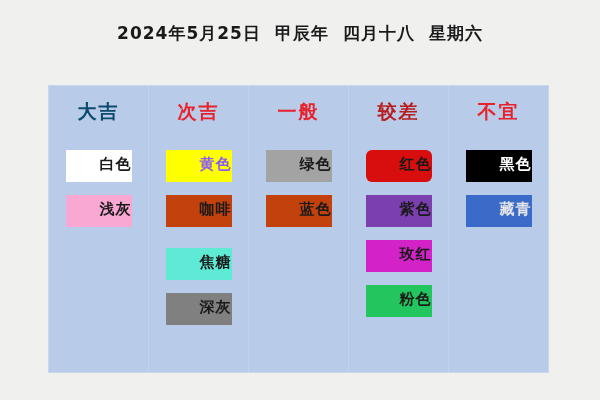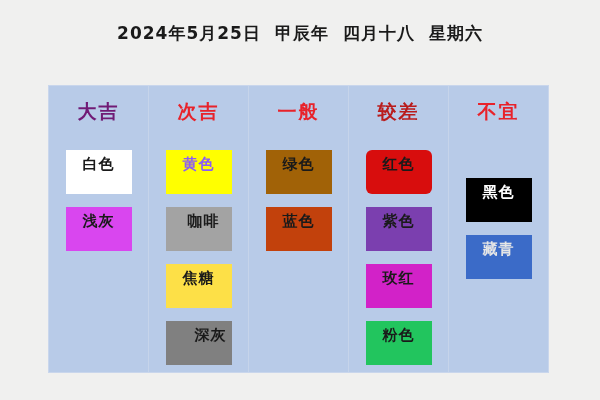--- a/index.html
+++ b/index.html
@@ -54,80 +54,79 @@
     flex: 1 1 0;
     box-sizing: border-box;
     display: flex;
     flex-direction: column;
     align-items: center;
     border-right: 1px solid #c6d4ea;
     padding-top: 16px;
   }
   .column:last-child {
     border-right: none;
-    gap: 28px;
   }
   .col-title {
     font-size: 19px;
     font-weight: bold;
     color: #e8222a;
     letter-spacing: 2px;
     line-height: 1;
     margin-bottom: 29px;
     white-space: nowrap;
   }
   .swatch-list {
     display: flex;
     flex-direction: column;
     align-items: center;
     gap: 13px;
     width: 100%;
   }
   .swatch {
     width: 66px;
-    height: 44px;
+    height: 32px;
     line-height: 28px;
-    text-align: center;
+    text-align: right;
     font-size: 15px;
     font-weight: bold;
     letter-spacing: 1px;
     box-sizing: border-box;
     white-space: nowrap;
   }
 </style>
 </head>
 <body style="background: rgb(240, 240, 239);">
 
 <div id="root">
 
   <div class="date-header">
     <span class="seg">2024年5月25日</span><span class="seg">甲辰年</span><span class="seg">四月十八</span><span class="seg">星期六</span>
   </div>
 
   <div class="panel" id="panel" style="background: rgb(184, 203, 232); border-color: rgb(201, 214, 236);">
       <div class="column" style="border-right-color: rgb(198, 212, 234);">
-        <div class="col-title" style="color: #701a75;">大吉</div>
+        <div class="col-title" style="color: #0c4a6e;">大吉</div>
         <div class="swatch-list">
           <div class="swatch" style="background: rgb(255, 255, 255); color: rgb(26, 26, 26);">白色</div>
-          <div class="swatch" style="background: #d946ef; color: rgb(26, 26, 26);">浅灰</div>
+          <div class="swatch" style="background: #f9a8d4; color: rgb(26, 26, 26);">浅灰</div>
         </div>
       </div>
       <div class="column" style="border-right-color: rgb(198, 212, 234);">
         <div class="col-title" style="color: rgb(232, 34, 42);">次吉</div>
         <div class="swatch-list">
           <div class="swatch" style="background: rgb(255, 255, 0); color: #8b5cf6;">黄色</div>
-          <div class="swatch" style="background: #a3a3a3; color: rgb(26, 26, 26); padding-left: 10px;">咖啡</div>
-          <div class="swatch" style="background: #fde047; color: rgb(26, 26, 26);">焦糖</div>
+          <div class="swatch" style="background: #c2410c; color: rgb(26, 26, 26); padding-left: 10px;">咖啡</div>
+          <div class="swatch" style="background: #5eead4; color: rgb(26, 26, 26); margin-top: 8px;">焦糖</div>
           <div class="swatch" style="background: rgb(128, 128, 128); color: rgb(26, 26, 26); padding-left: 24px;">深灰</div>
         </div>
       </div>
       <div class="column" style="border-right-color: rgb(198, 212, 234);">
         <div class="col-title" style="color: rgb(232, 34, 42);">一般</div>
         <div class="swatch-list">
-          <div class="swatch" style="background: #a16207; color: rgb(26, 26, 26);">绿色</div>
+          <div class="swatch" style="background: #a3a3a3; color: rgb(26, 26, 26);">绿色</div>
           <div class="swatch" style="background: #c2410c; color: rgb(26, 26, 26);">蓝色</div>
         </div>
       </div>
       <div class="column" style="border-right-color: rgb(198, 212, 234);">
         <div class="col-title" style="color: #b91c1c;">较差</div>
         <div class="swatch-list">
           <div class="swatch" style="background: rgb(216, 13, 13); color: rgb(26, 26, 26); border-radius: 6px;">红色</div>
           <div class="swatch" style="background: rgb(123, 63, 175); color: rgb(26, 26, 26);">紫色</div>
           <div class="swatch" style="background: rgb(210, 34, 200); color: rgb(26, 26, 26);">玫红</div>
           <div class="swatch" style="background: #22c55e; color: rgb(26, 26, 26);">粉色</div>

